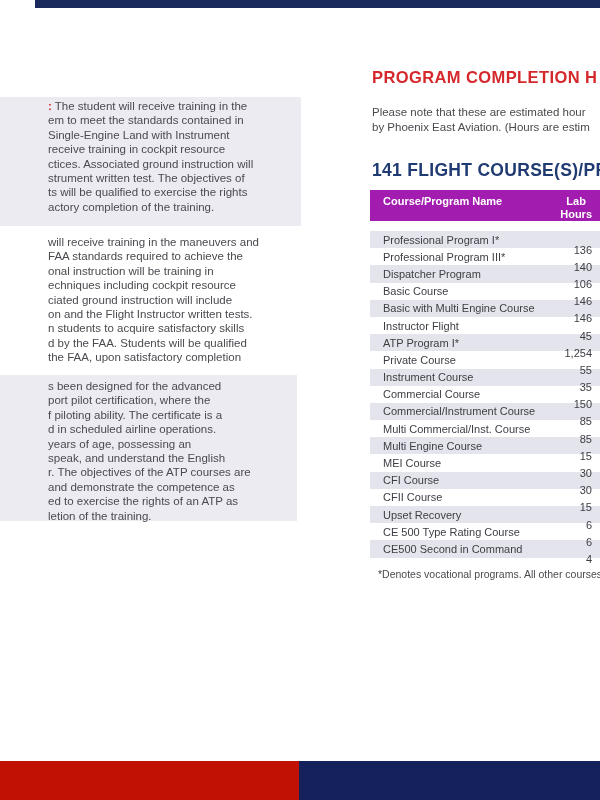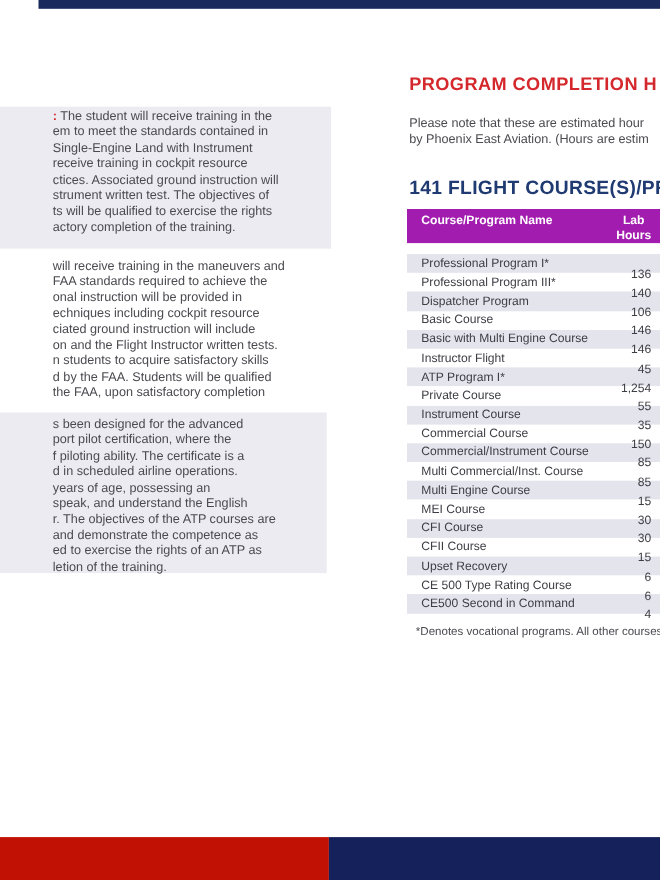--- a/index.html
+++ b/index.html
@@ -96,21 +96,21 @@
   <div>receive training in cockpit resource</div>
   <div>ctices. Associated ground instruction will</div>
   <div>strument written test. The objectives of</div>
   <div>ts will be qualified to exercise the rights</div>
   <div>actory completion of the training.</div>
 </div>
 
 <div class="abs left-text left-text-2">
   <div>will receive training in the maneuvers and</div>
   <div>FAA standards required to achieve the</div>
-  <div>onal instruction will be provided in</div>
+  <div>onal instruction will be training in</div>
   <div>echniques including cockpit resource</div>
   <div>ciated ground instruction will include</div>
   <div>on and the Flight Instructor written tests.</div>
   <div>n students to acquire satisfactory skills</div>
   <div>d by the FAA. Students will be qualified</div>
   <div>the FAA, upon satisfactory completion</div>
 </div>
 
 <div class="abs left-text left-text-3">
   <div>s been designed for the advanced</div>

